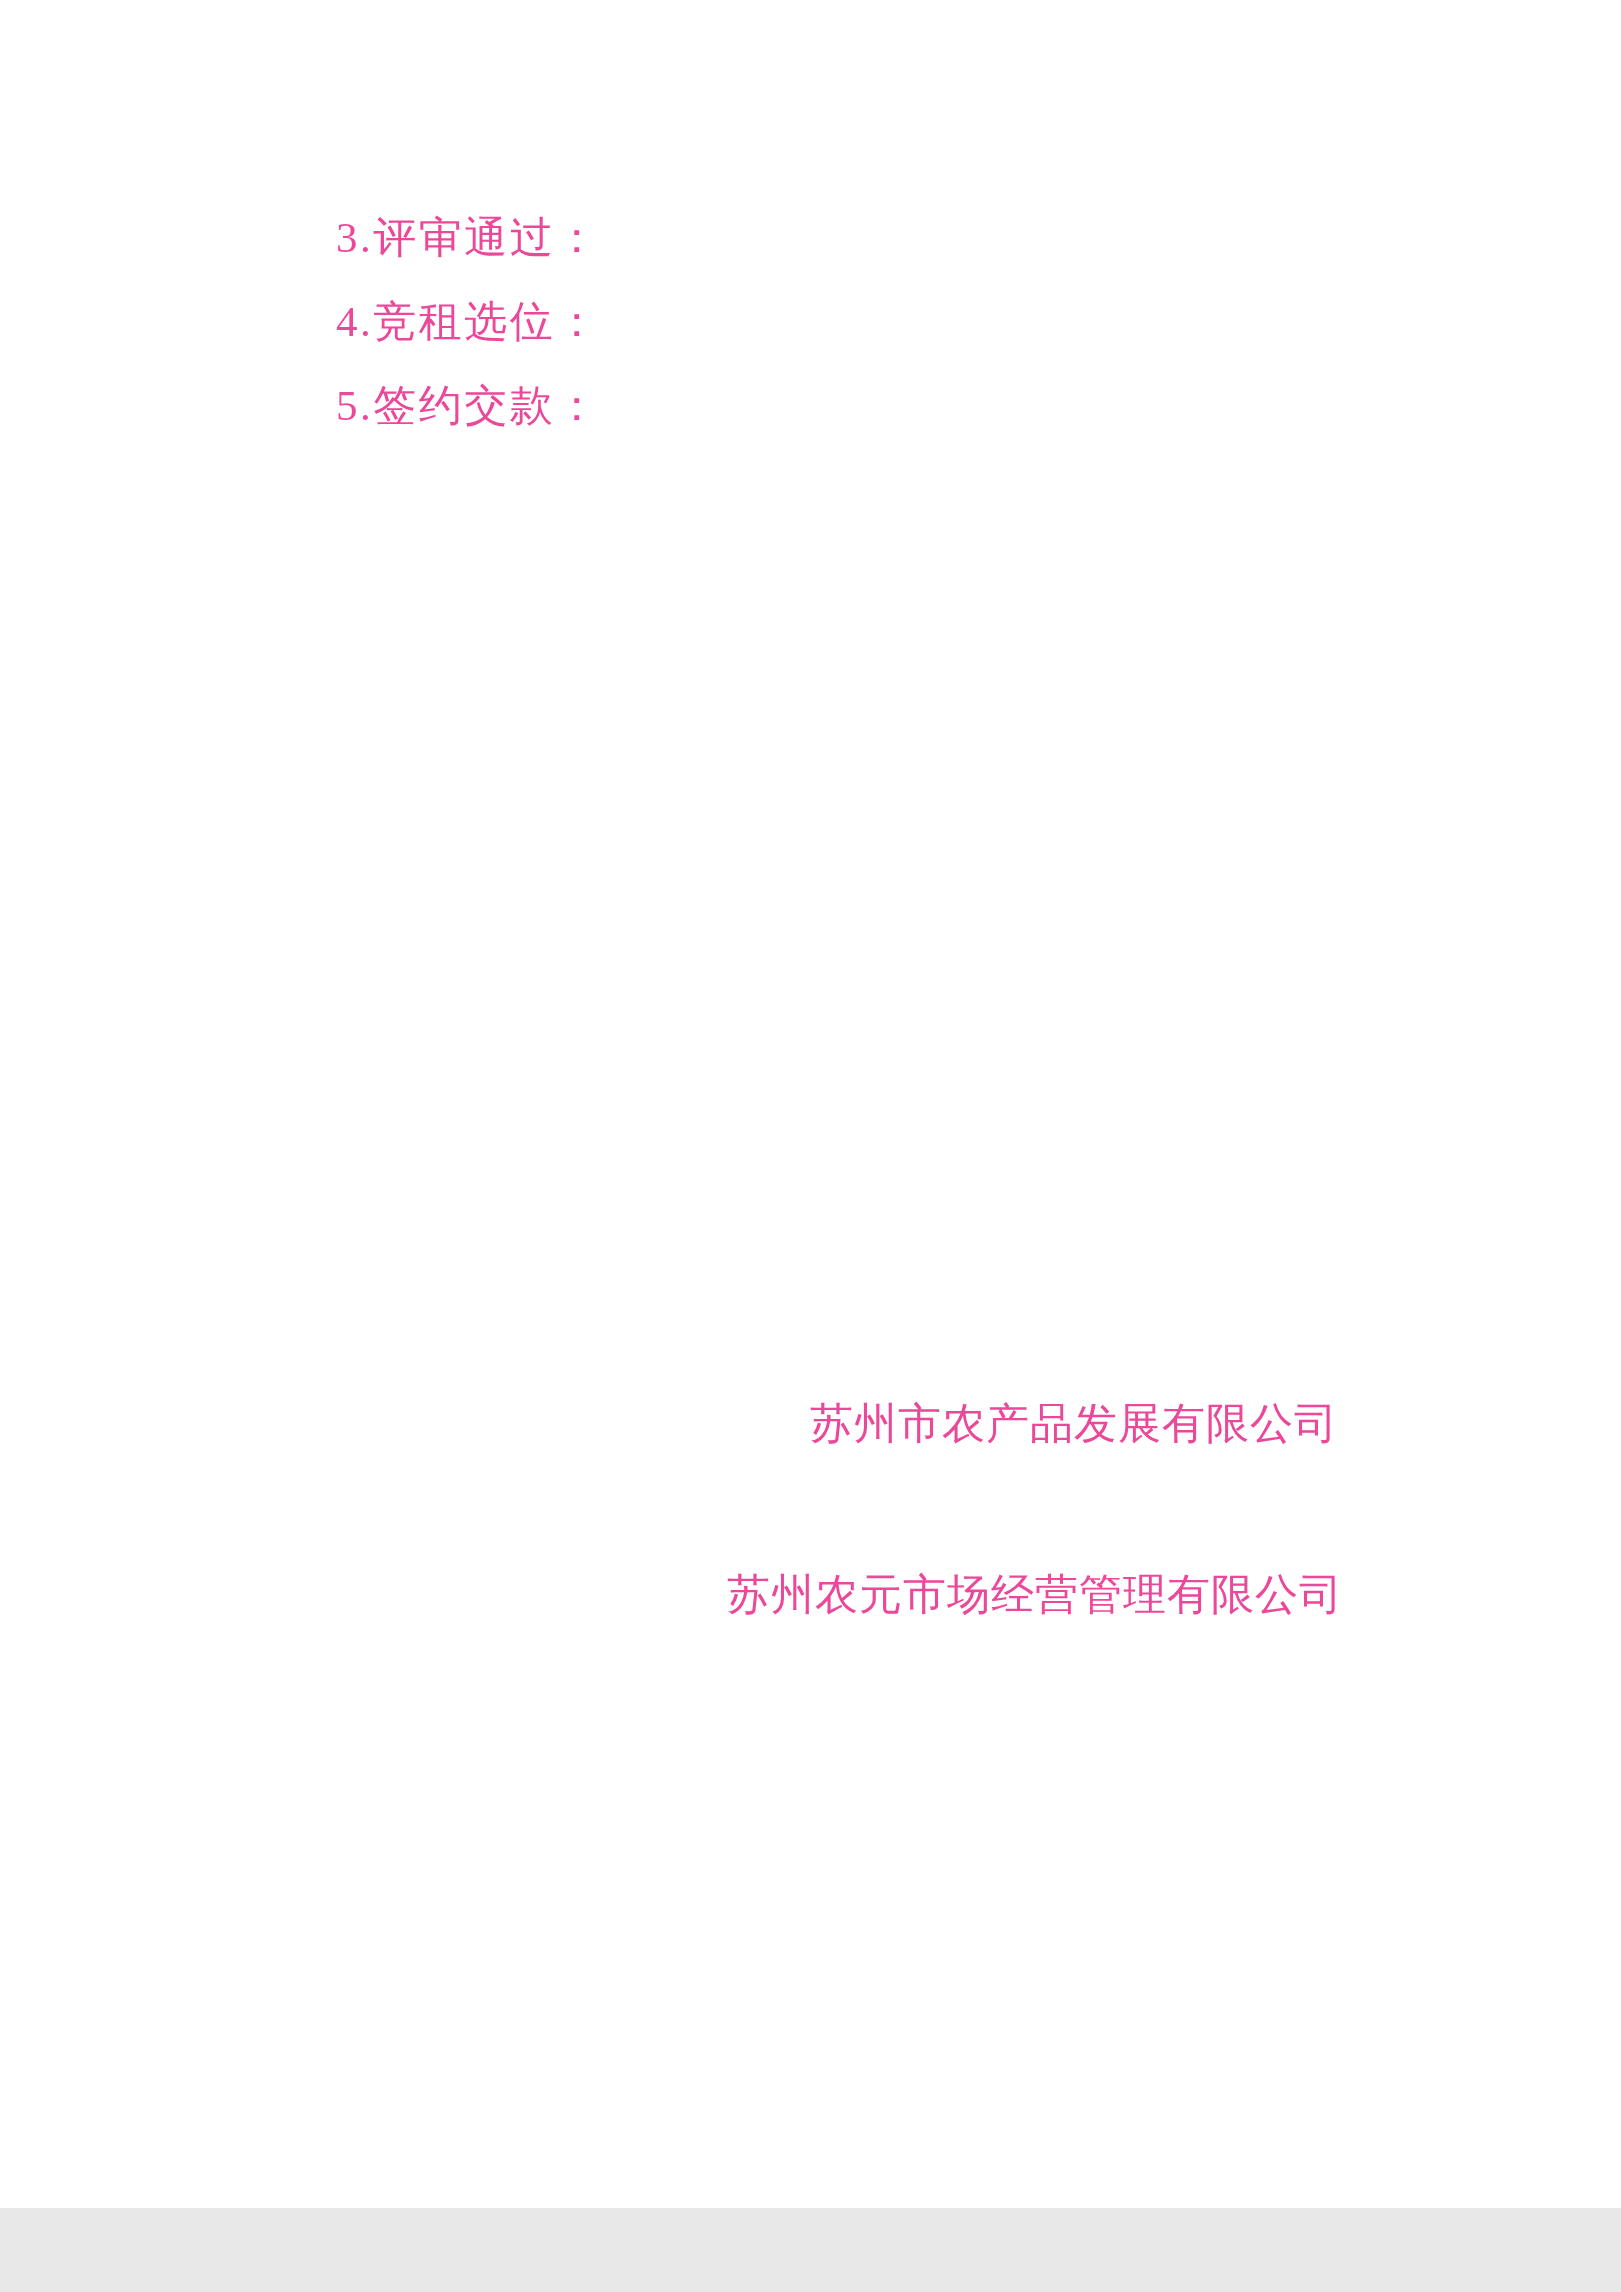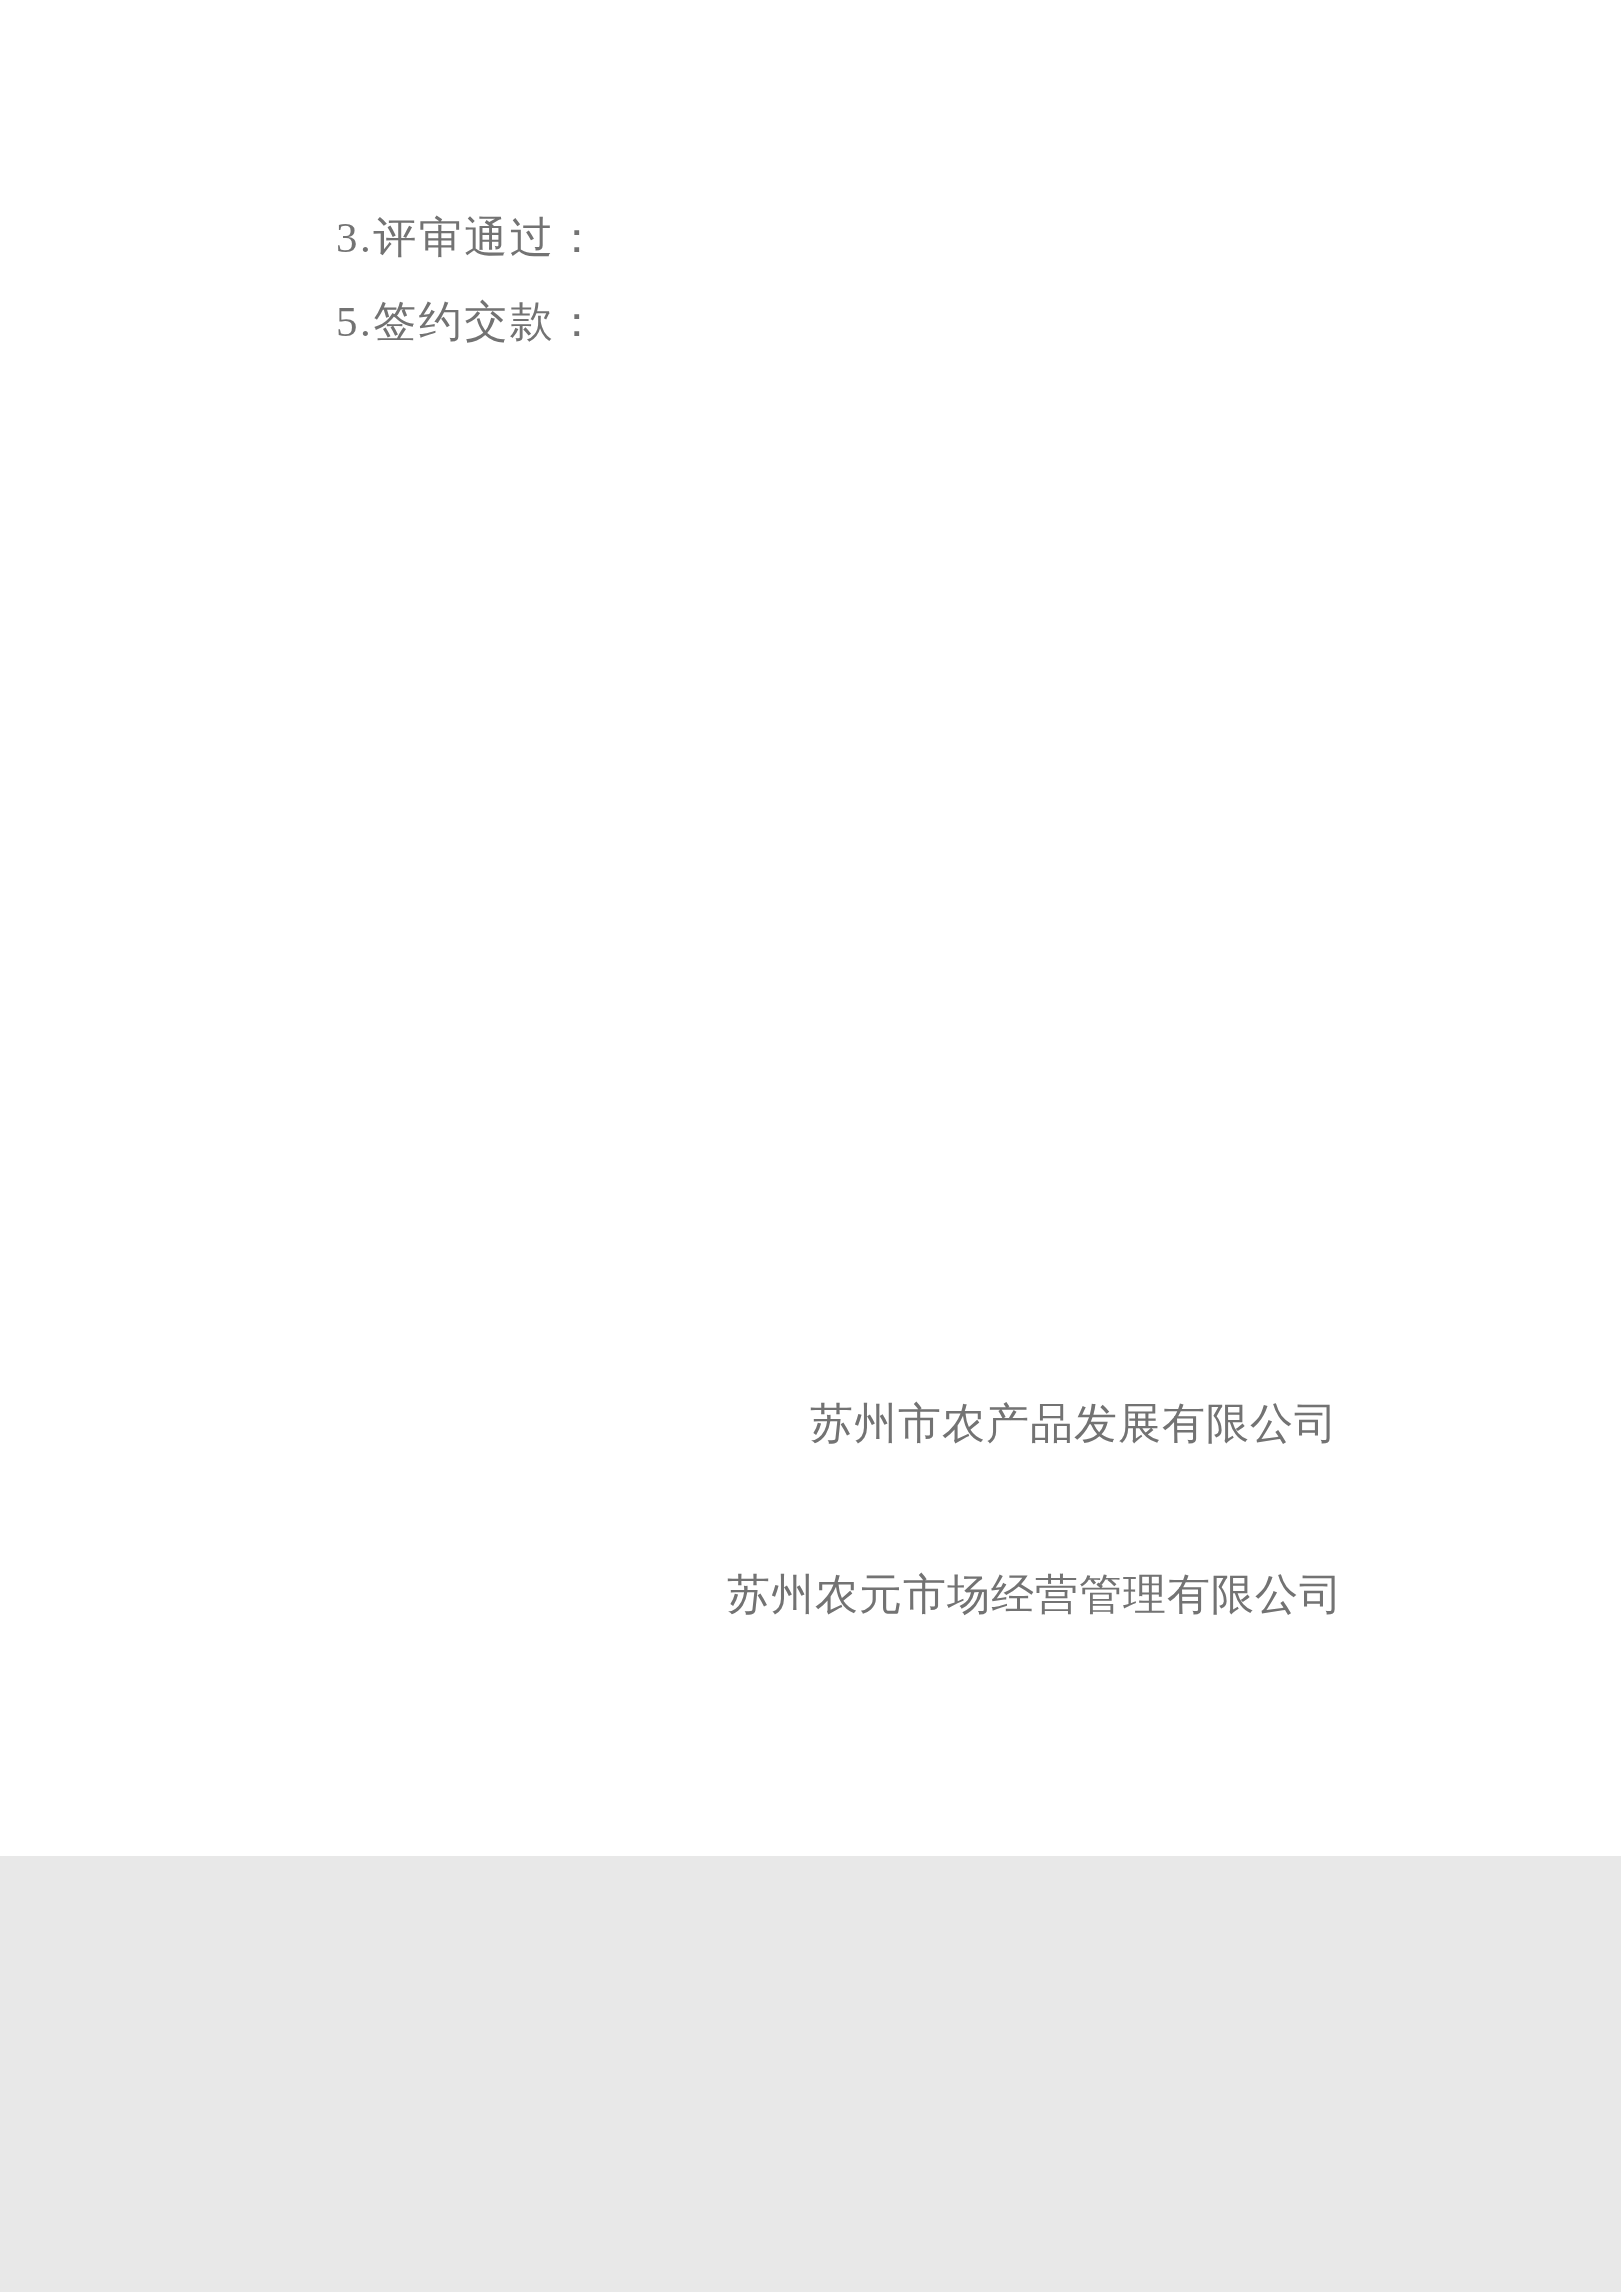--- a/index.html
+++ b/index.html
@@ -3,24 +3,24 @@
 <meta charset="utf-8">
 <style>
   html, body {
     margin: 0;
     padding: 0;
     background: #e8e8e8;
   }
   .page {
     position: relative;
     width: 1621px;
-    height: 1856px;
+    height: 2208px;
     background: #ffffff;
     font-family: "Liberation Serif", "DejaVu Serif", serif;
-    color: #737373;
+    color: #ec4899;
     overflow: hidden;
   }
   .body-text {
     position: absolute;
     left: 250px;
     top: 196px;
     width: 1164px;
     font-size: 43px;
     line-height: 84px;
     text-align: justify;
@@ -43,20 +43,21 @@
   .sig-date      { left: 890px; top: 1722px; }
 </style>
 </head>
 <body>
 
 <div class="page">
 
   <div class="body-text">
     <p>3.评审通过：</p>
 
+    <p>4.竞租选位：</p>
 
     <p>5.签约交款：</p>
   </div>
 
   <div class="sig-line sig-company-1">苏州市农产品发展有限公司</div>
 
   <div class="sig-line sig-company-2">苏州农元市场经营管理有限公司</div>
 
 
 </div>

